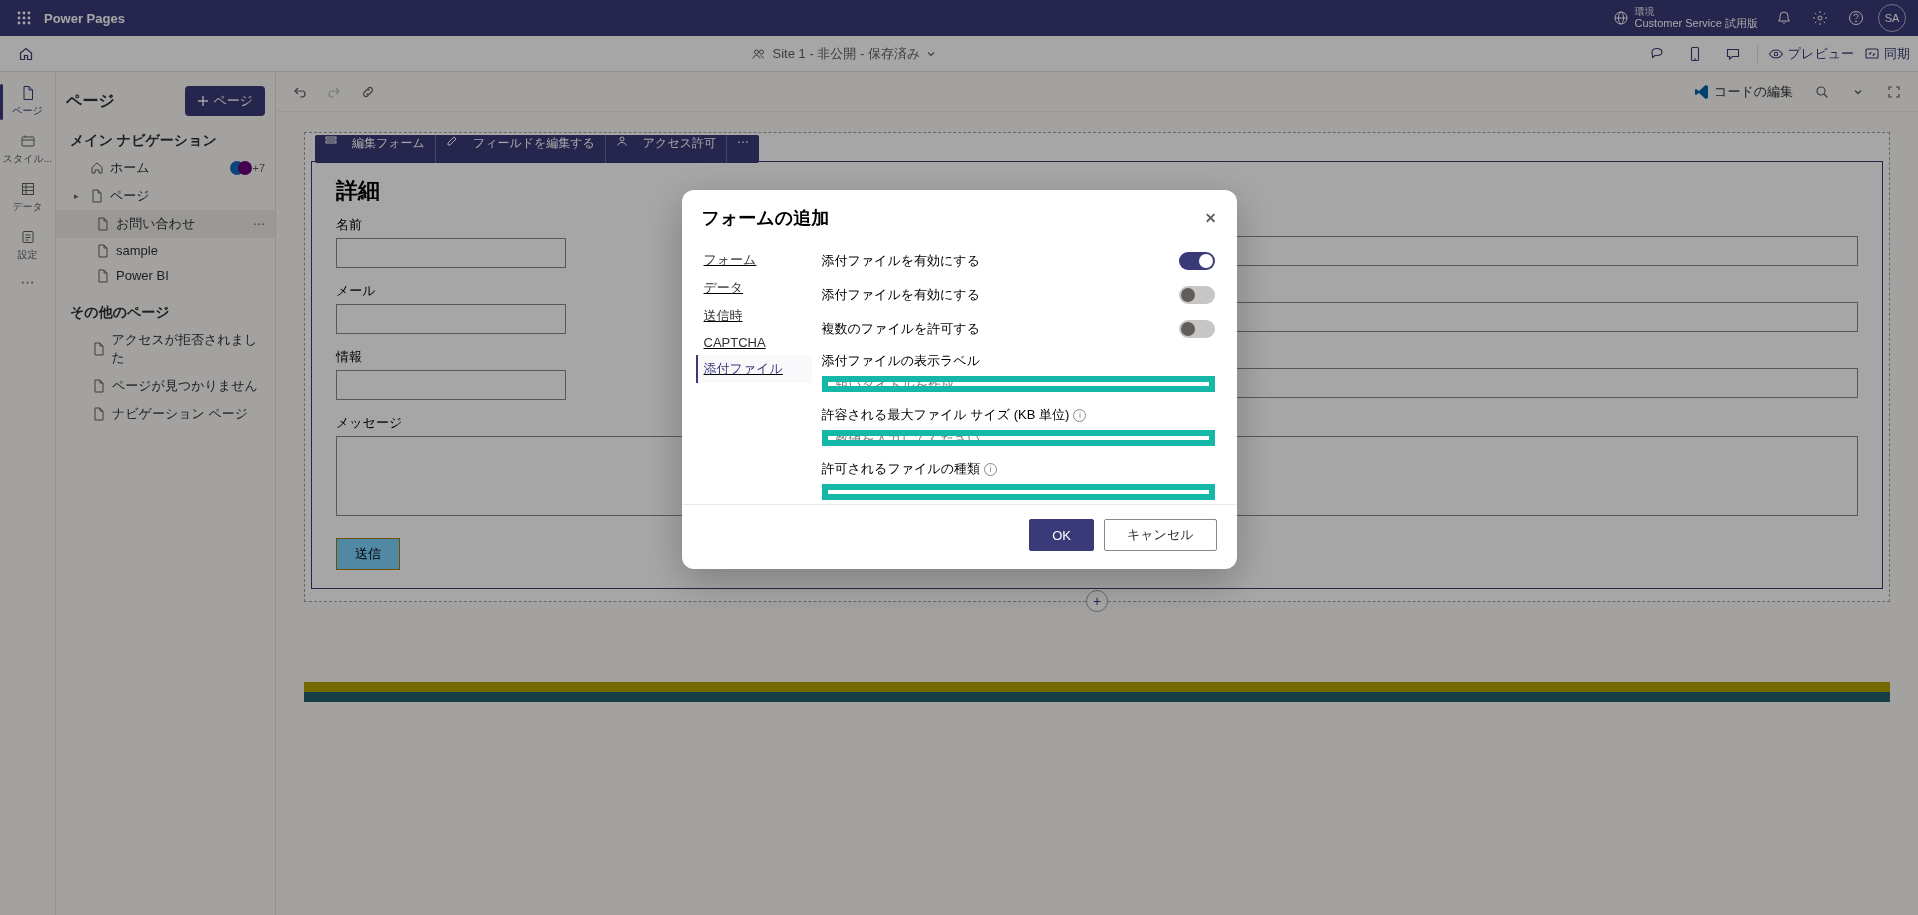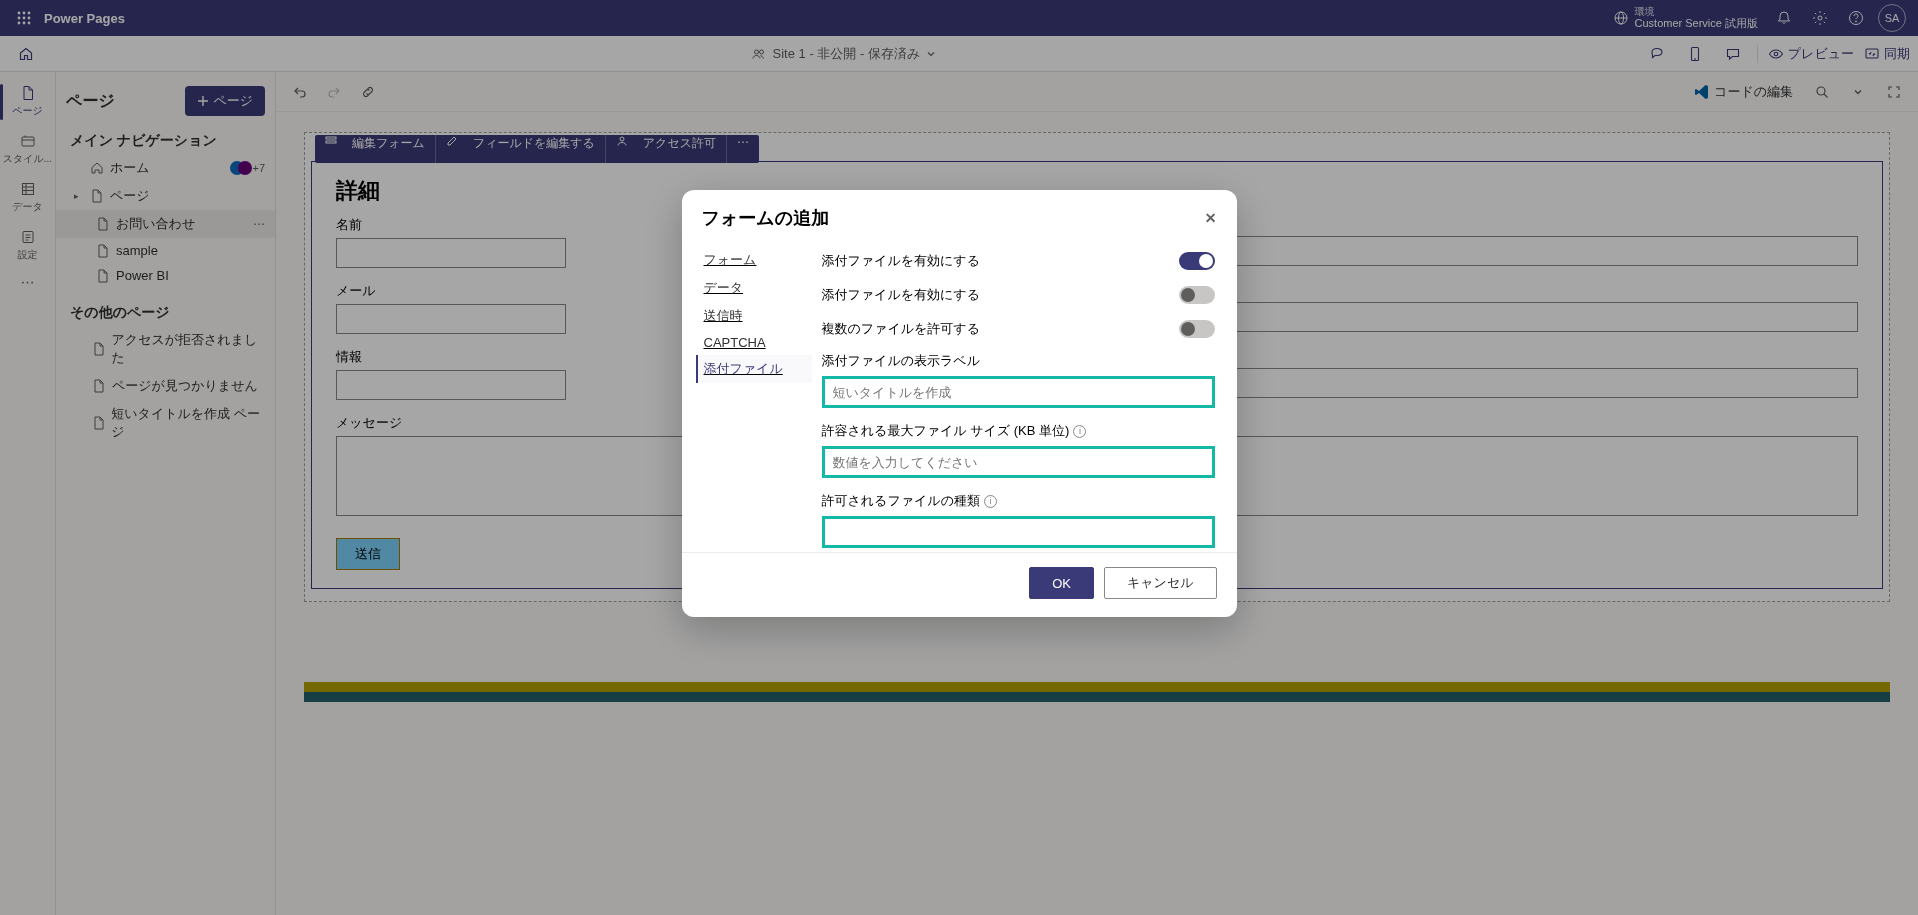--- a/index.html
+++ b/index.html
@@ -81,21 +81,21 @@
 .modal-nav { width:130px; padding:6px 0 0 14px; font-size:13px;text-decoration:underline;}
 .modal-nav .mitem { padding:5px 6px; cursor:pointer; color:#323130; border-left:2px solid transparent;}
 .modal-nav .mitem.active { color:#3b3a79; border-left-color:#3b3a79; background:rgba(59,58,121,.03);}
 .modal-content { flex:1; padding:4px 14px 0 10px; font-size:13px; overflow:auto;}
 .modal-content::-webkit-scrollbar{ width:10px;}
 .modal-content::-webkit-scrollbar-thumb{ background:#c8c6c4; border-radius:6px;}
 .mrow { display:flex; align-items:center; justify-content:space-between; padding:8px 0;}
 .mlabel { font-size:13px;}
 .mfield-label { font-size:13px; margin:6px 0 6px; display:flex; align-items:center; gap:4px;}
 .minfo { width:13px; height:13px; border:1px solid #8a8886; border-radius:50%; font-size:9px; display:inline-flex; align-items:center; justify-content:center; color:#8a8886;}
-.minput { width:100%; height:32px; border:3px solid #14b8a6; padding:0 8px; font-size:13px;}
+.minput { width:100%; height:16px; border:6px solid #14b8a6; padding:0 8px; font-size:13px;}
 .toggle { width:36px; height:18px; border-radius:10px; background:#c8c6c4; position:relative; cursor:pointer;}
 .toggle::after { content:''; width:14px; height:14px; border-radius:50%; background:#605e5c; position:absolute; top:2px; left:2px; transition:all .1s;}
 .toggle.on { background:#3b3a79;}
 .toggle.on::after { background:#fff; left:20px;}
 .modal-foot { display:flex; justify-content:flex-end; gap:10px; padding:14px 20px 18px; border-top:1px solid #edebe9;}
 .btn { padding:6px 22px; font-size:13px; border-radius:2px; cursor:pointer;}
 .btn.primary { background:#3b3a79; color:#fff; border:1px solid #3b3a79;}
 .btn.secondary { background:#fff; color:#323130; border:1px solid #8a8886;}
 
 svg { flex-shrink:0; }
@@ -336,21 +336,21 @@
         </span>
       <span>ページが見つかりません</span>
     </div>
     <div class="treerow child2">
       <span class="ic">
           <svg width="12" height="14" viewBox="0 0 12 14" fill="none" stroke="currentColor" stroke-width="1">
             <path d="M2 1h5l3 3v9H2Z"></path>
             <path d="M7 1v3h3"></path>
           </svg>
         </span>
-      <span>短いタイトルを作成 ページ</span>
+      <span>ナビゲーション ページ</span>
     </div>
   </div>
 
   <div class="content">
     <div class="content-toolbar">
       <div class="tb-btn">
           <svg width="14" height="14" viewBox="0 0 14 14" fill="none" stroke="#605e5c" stroke-width="1.2">
             <path d="M5 3 2 6l3 3"></path>
             <path d="M2.5 6H9a3 3 0 0 1 0 6H7"></path>
           </svg>

